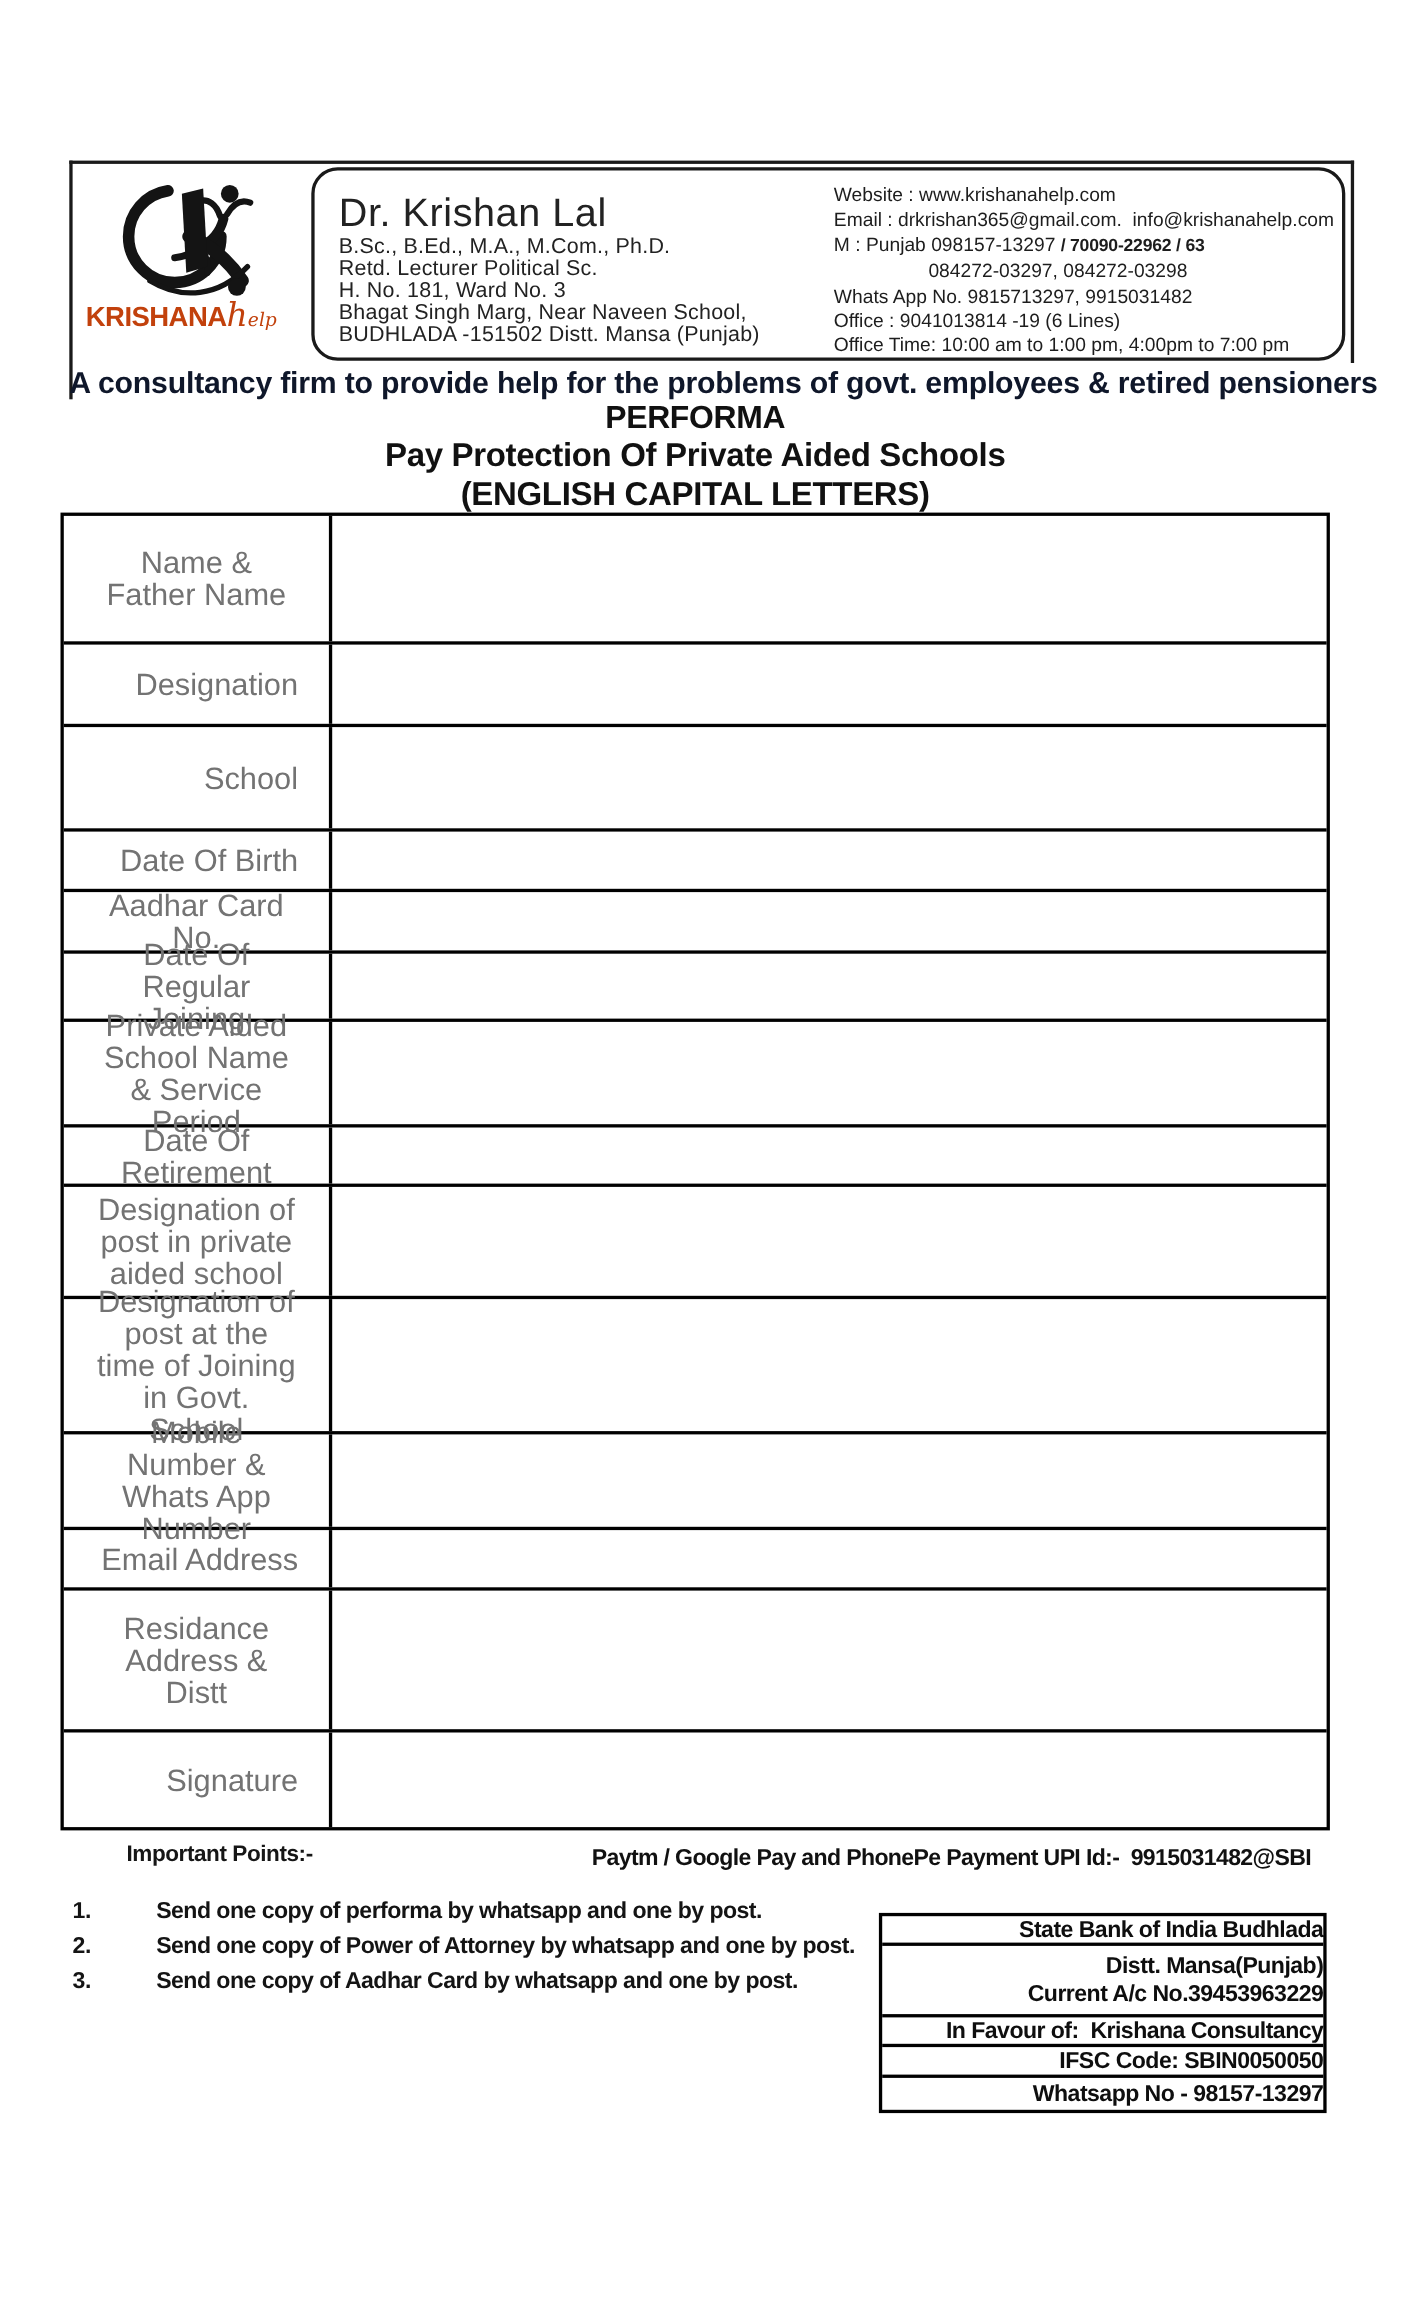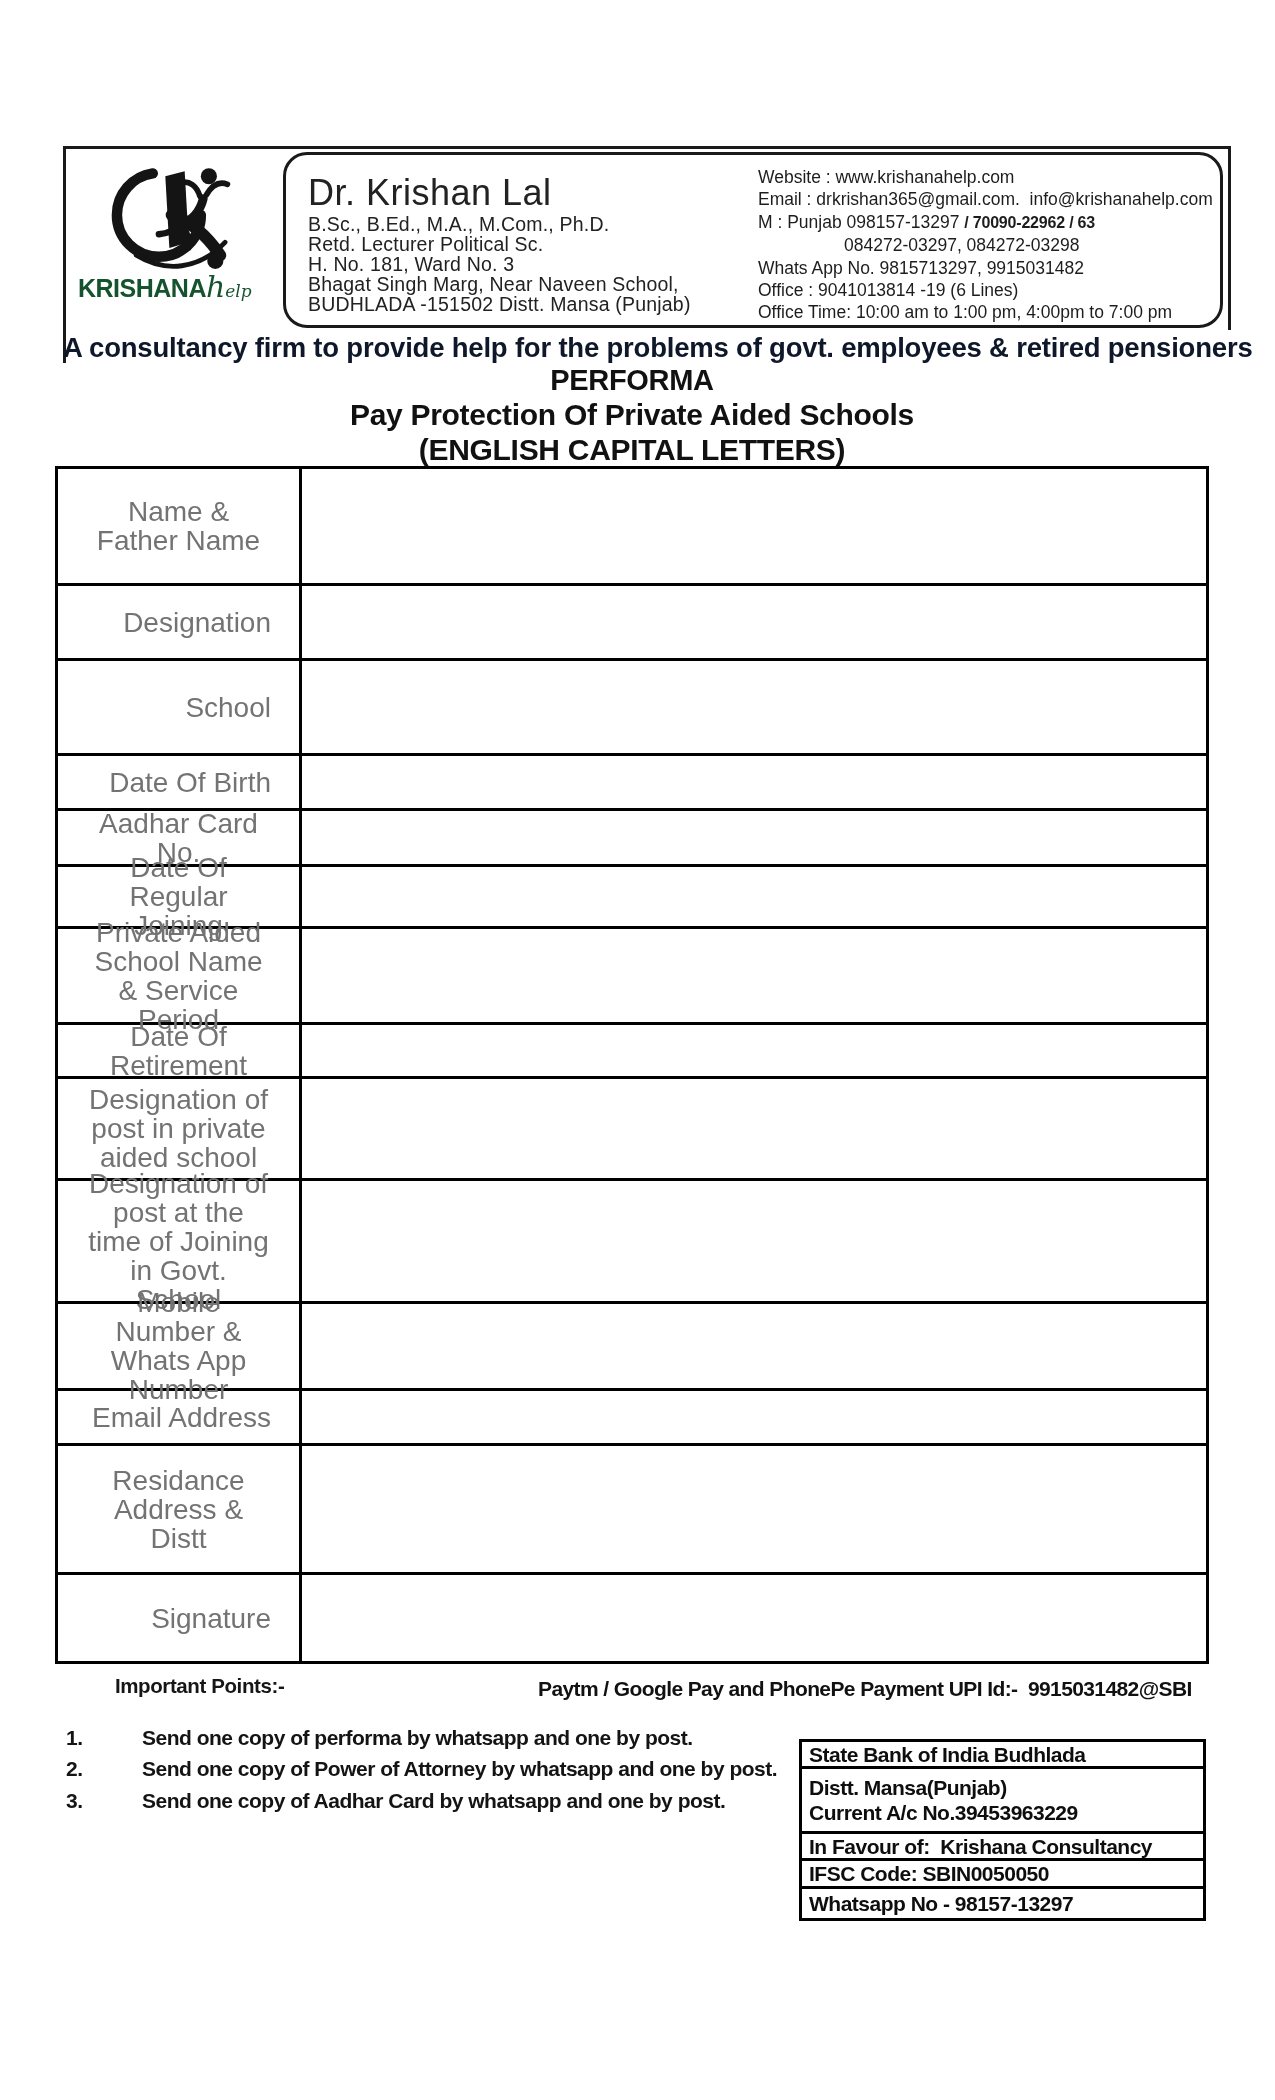--- a/index.html
+++ b/index.html
@@ -8,21 +8,21 @@
   .page { position:relative; width:1275px; height:2100px; background:#fff; overflow:hidden; }
 
   
   .hdr-frame { position:absolute; left:63px; top:146px; width:1168px; height:184px;
     border:3px solid #1a1a1a; border-bottom:none; }
   .hdr-left-ext { position:absolute; left:63px; top:330px; height:33px; width:0;
     border-left:3px solid #1a1a1a; }
 
   .logo { position:absolute; left:78px; top:152px; width:205px; height:175px; }
   .logo svg { display:block; margin-left:16px; }
-  .brand { margin-top:-4px; white-space:nowrap; color:#14532d; }
+  .brand { margin-top:-4px; white-space:nowrap; color:#c2410c; }
   .brand-main { font-weight:bold; font-size:25px; letter-spacing:-0.5px; }
   .brand-h { font-family:"DejaVu Serif", serif; font-style:italic; font-size:30px; }
   .brand-elp { font-family:"DejaVu Serif", serif; font-style:italic; font-size:17px; }
 
   .infobox { position:absolute; left:283px; top:152px; width:940px; height:176px;
     border:3px solid #1a1a1a; border-radius:24px; display:flex; background:#fff; }
   .doc { width:472px; padding:22px 0 0 22px; }
   .doc-name { font-size:36px; line-height:32px; letter-spacing:0.5px; color:#222; margin-bottom:5px; }
   .doc-line { font-size:19.5px; line-height:20px; color:#222; letter-spacing:0.2px; }
   .contact { flex:1; padding-top:11px; font-size:17.5px; line-height:22.4px; color:#1d1d1d; }
@@ -57,21 +57,21 @@
 
   .points { position:absolute; left:66px; top:1722px; width:710px; }
   .p-row { display:grid; grid-template-columns:76px auto; line-height:31.4px;
     font-size:21px; font-weight:bold; letter-spacing:-0.5px; color:#141414; }
   .p-text { white-space:nowrap; }
 
   .bank { position:absolute; left:799px; top:1739px; width:407px; border:3px solid #000; background:#fff; }
   .bank-row { border-bottom:3px solid #000; padding:0 0 0 7px; font-size:21px; font-weight:bold;
     letter-spacing:-0.5px; color:#0e0e0e; display:flex; flex-direction:column; justify-content:center; }
   .bank-row:last-child { border-bottom:none; }
-  .bank-row div { line-height:25px; white-space:nowrap; }
+  .bank-row div { line-height:25px; white-space:nowrap;text-align:right; }
 </style>
 </head>
 <body>
 
 <div class="page">
 
   <div class="hdr-frame"></div>
   <div class="hdr-left-ext"></div>
 
   <div class="logo">

